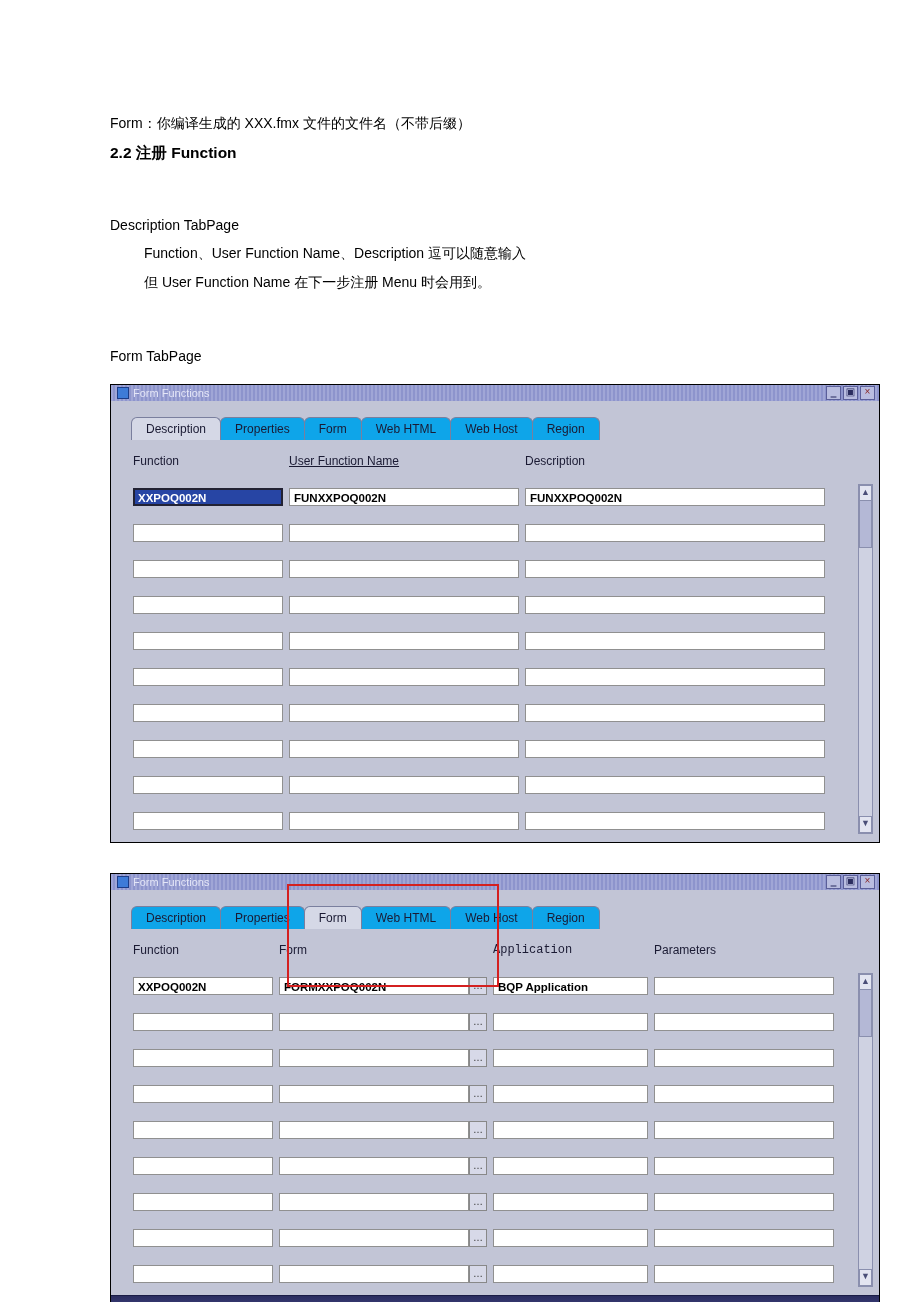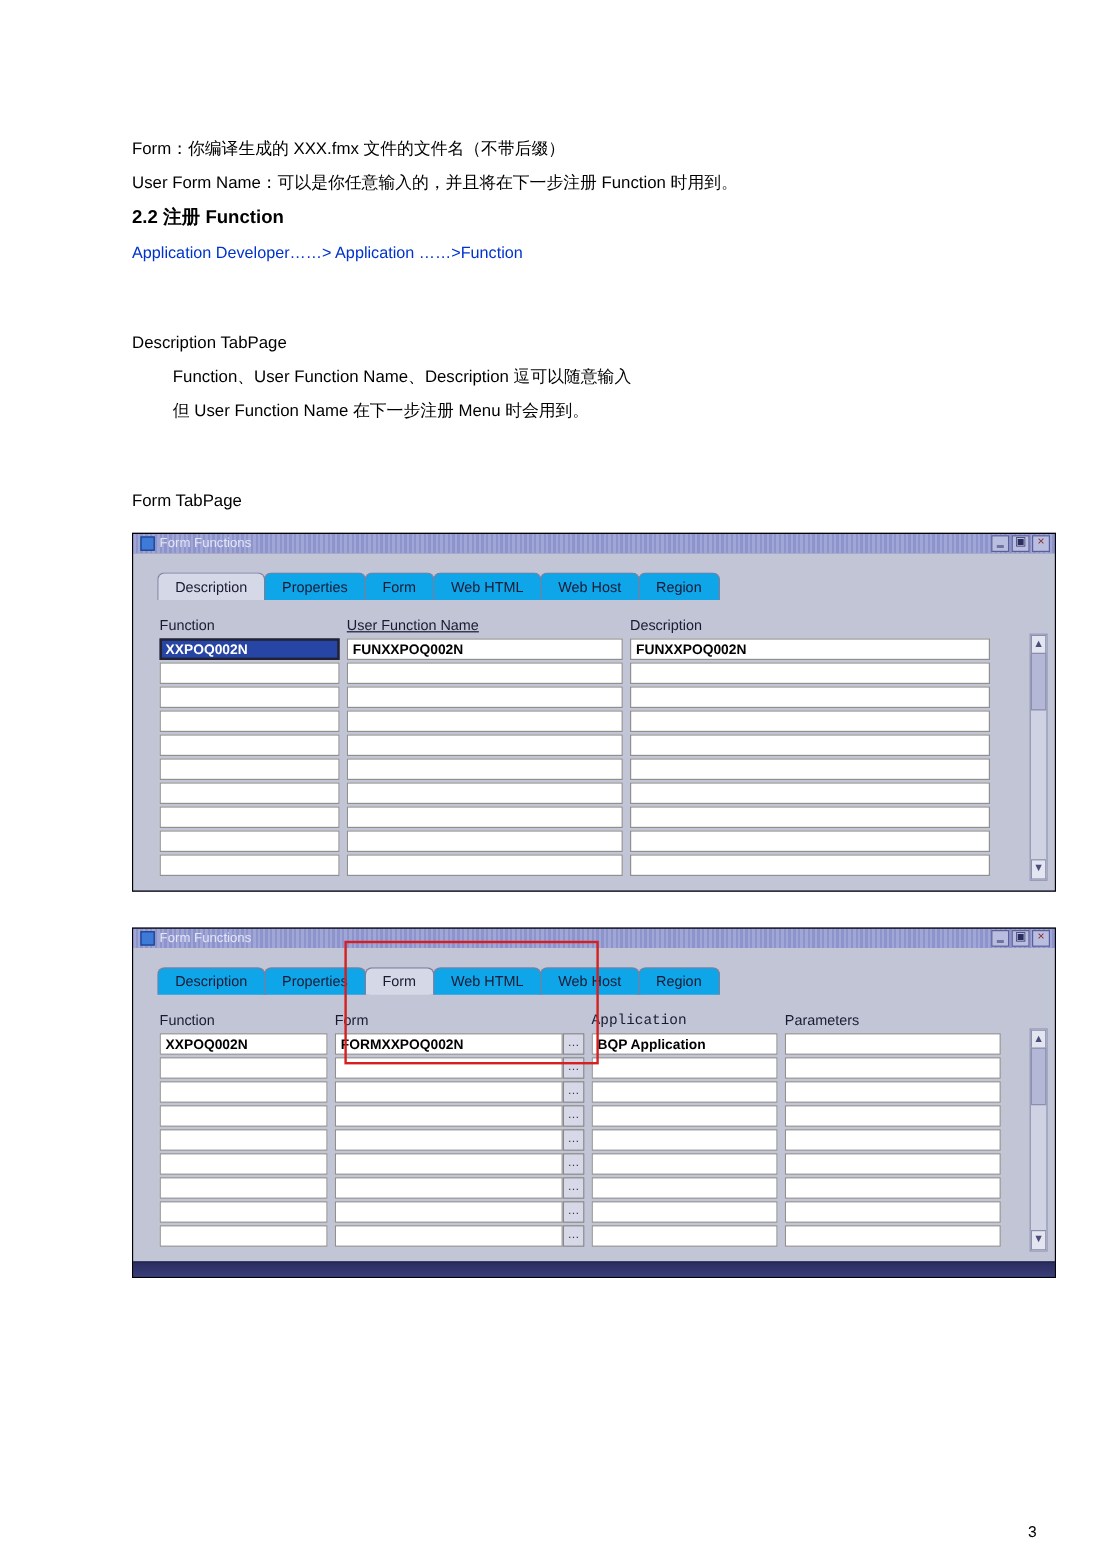--- a/index.html
+++ b/index.html
@@ -142,21 +142,21 @@
     background:#d7d9e8;
     font-size:10px;line-height:16px;text-align:center;
     color:#333;
     margin-left:-6px;
     box-sizing:border-box;
   }
   .rows-wrap{
     position:relative;
   }
   .row {
-    margin-top: 2px;
+    margin-top: 18px;
   }
   .scrollbar{
     position:absolute;
     right:-4px; top:-4px;
     width:15px;
     height: calc(100% + 8px);
     background:#cfd2e2;
     border:1px solid #8a8fae;
     display:flex;flex-direction:column;justify-content:space-between;
     box-sizing:border-box;
@@ -189,25 +189,23 @@
     background:linear-gradient(#2b2d5f,#3a3e7a);
     border-top:1px solid #1a1c46;
   }
 </style>
 </head>
 <body>
 
 <div class="page">
 
   <p class="para">Form：你编译生成的 XXX.fmx 文件的文件名（不带后缀）</p>
-  <p class="para">User Form Name：可以是你任意输入的，并且将在下一步注册 Function 时用到。</p>
 
   <p class="heading">2.2  注册 Function</p>
 
-  <p class="para navlink">Application Developer……&gt; Application  ……&gt;Function</p>
 
   <p class="para sub">Description TabPage</p>
   <p class="para indent1">Function、User Function Name、Description 逗可以随意输入</p>
   <p class="para indent1">但 User Function Name 在下一步注册 Menu 时会用到。</p>
 
   <p class="para sub">Form TabPage</p>
 
   <div class="screenshot">
     <div class="win-title">
       <span>Form Functions</span>

